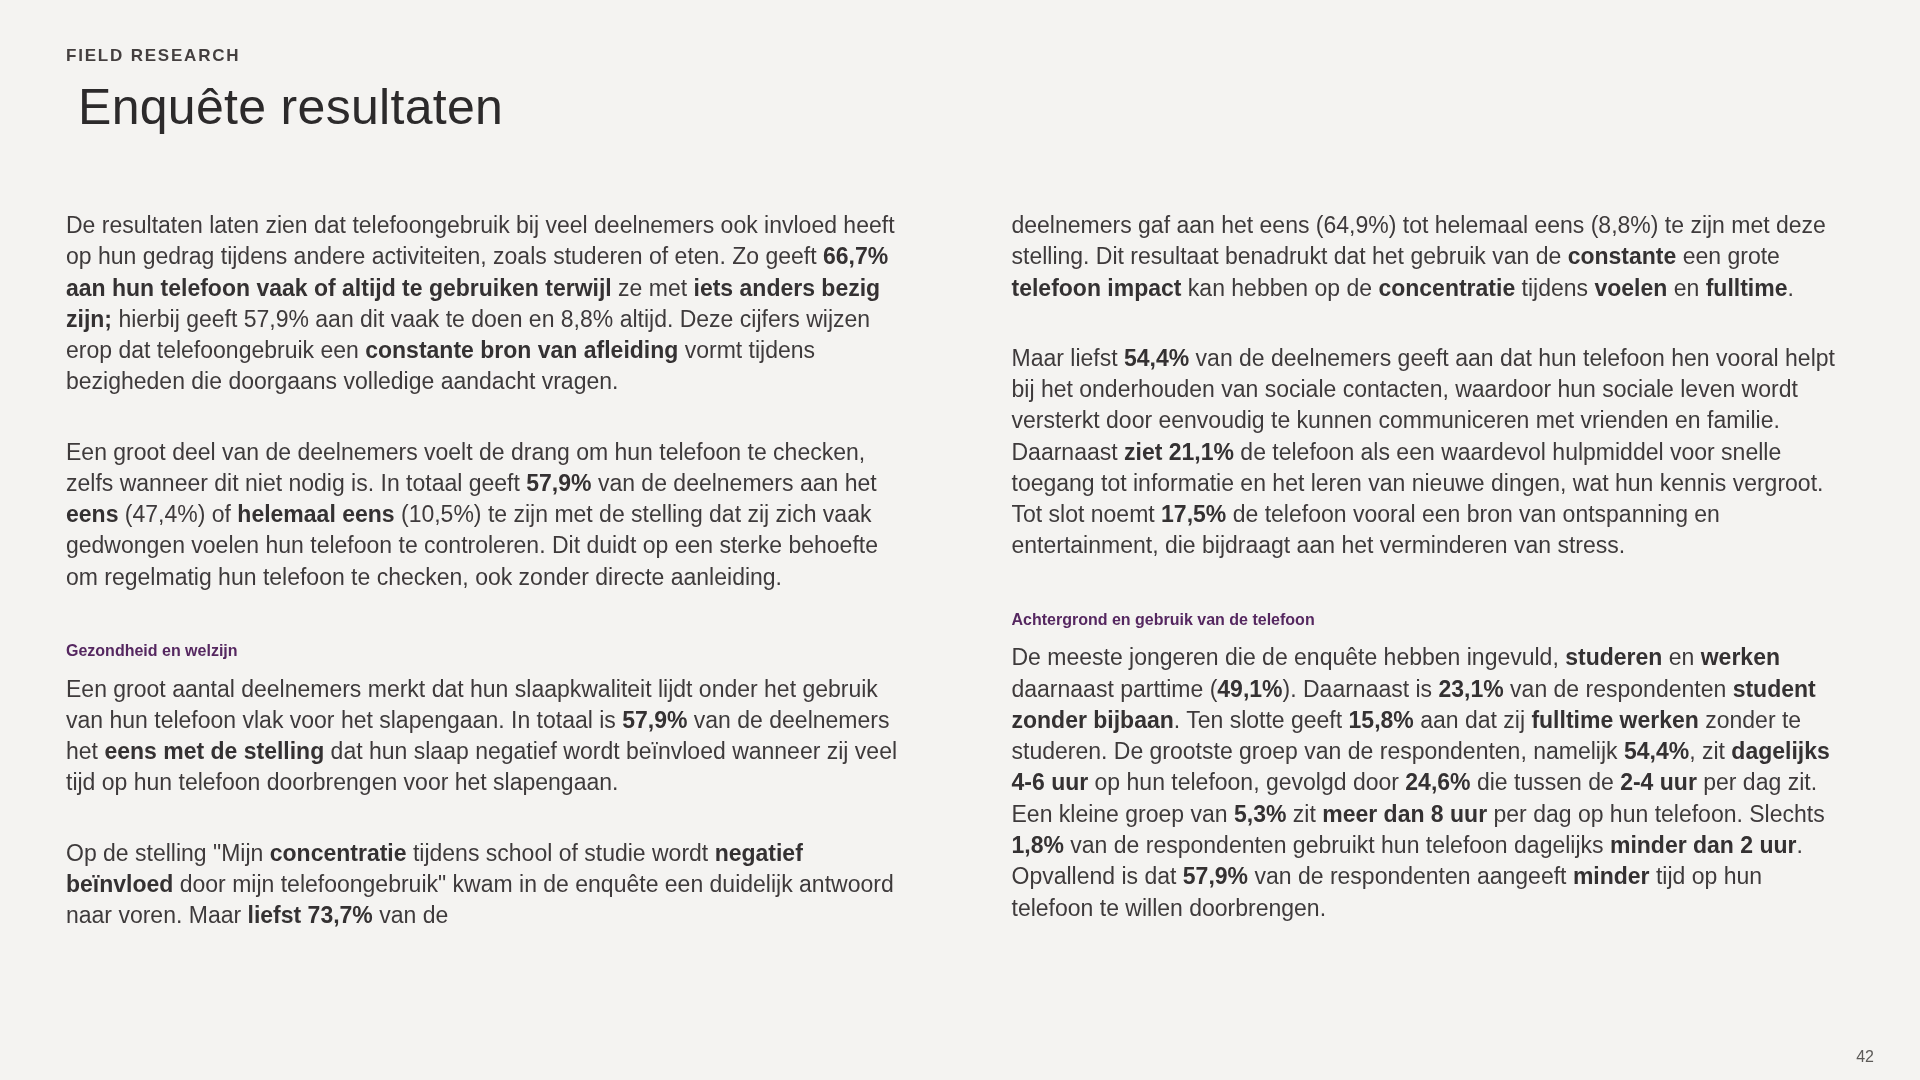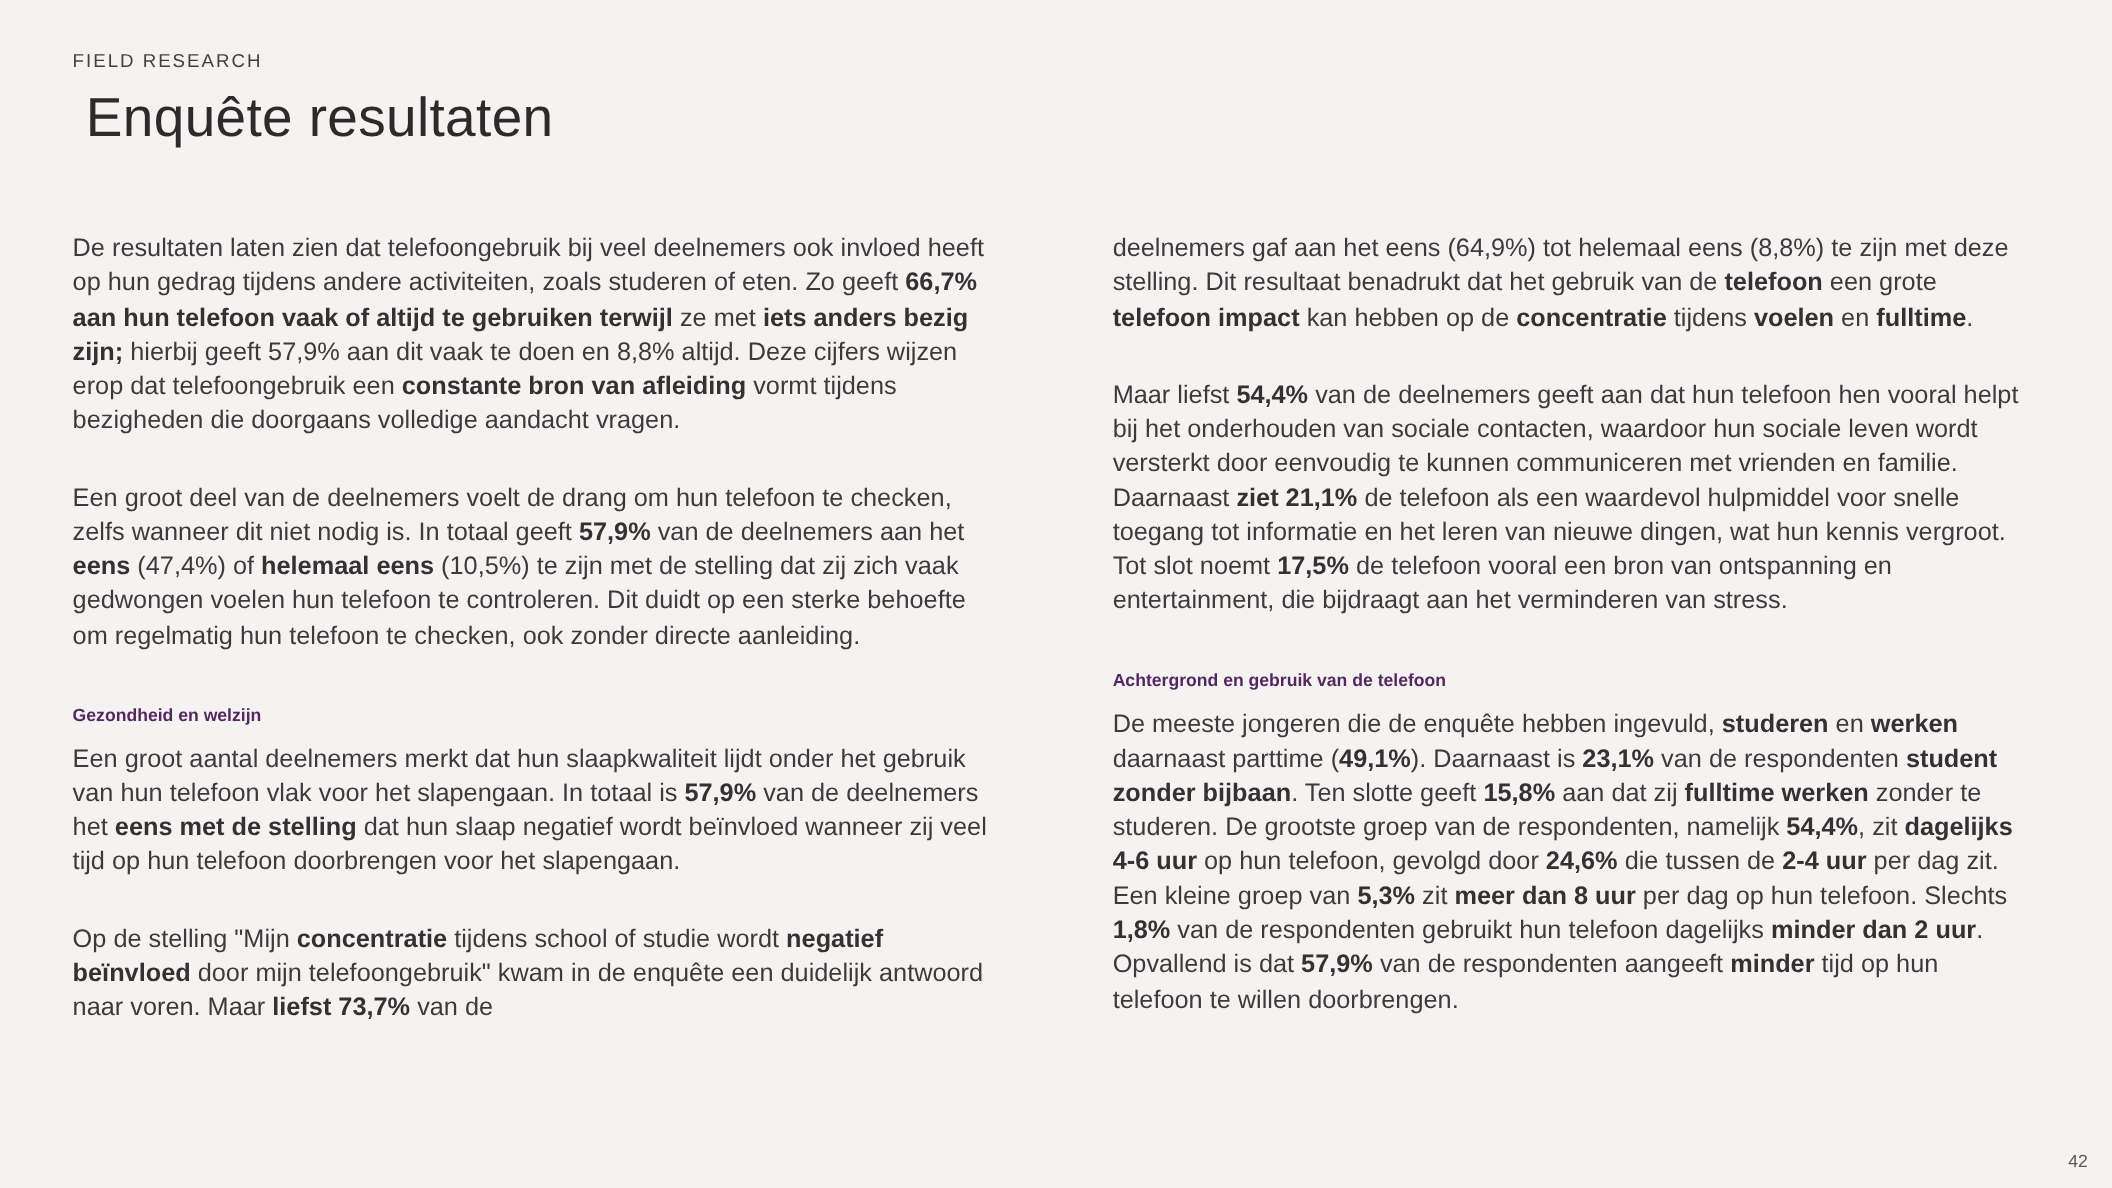--- a/index.html
+++ b/index.html
@@ -10,21 +10,21 @@
     font-family: "Liberation Sans", sans-serif;
     color: #3e3a3b;
     position: relative;
     overflow: hidden;
   }
   .page { padding: 46px 70px 0 66px; }
   .eyebrow {
     font-size: 17px;
     letter-spacing: 1.8px;
     color: #443f3f;
-    font-weight: 400;
+    font-weight: 700;
   }
   .title {
     font-size: 50px;
     font-weight: 300;
     color: #2c2a2b;
     margin: 12px 12px 0;
     letter-spacing: 0.3px;
   }
   .columns {
     display: flex;
@@ -39,21 +39,21 @@
   .col p { margin: 0 0 39px; }
   .col strong { font-weight: 700; color: #343132; }
   .col h3 {
     font-size: 16px;
     color: #552760;
     margin: 47px 0 12px;
     font-weight: 700;
   }
   .page-number {
     position: absolute;
-    right: 22px;
+    right: 46px;
     bottom: 14px;
     font-size: 16px;
     color: #5c5a58;
   }
 </style>
 </head>
 <body>
 
 <div class="page">
 
@@ -64,21 +64,21 @@
 
     <div class="col">
       <p>De resultaten laten zien dat telefoongebruik bij veel deelnemers ook invloed heeft op hun gedrag tijdens andere activiteiten, zoals studeren of eten. Zo geeft <strong>66,7% aan hun telefoon vaak of altijd te gebruiken terwijl</strong> ze met <strong>iets anders bezig zijn;</strong> hierbij geeft 57,9% aan dit vaak te doen en 8,8% altijd. Deze cijfers wijzen erop dat telefoongebruik een <strong>constante bron van afleiding</strong> vormt tijdens bezigheden die doorgaans volledige aandacht vragen.</p>
       <p>Een groot deel van de deelnemers voelt de drang om hun telefoon te checken, zelfs wanneer dit niet nodig is. In totaal geeft <strong>57,9%</strong> van de deelnemers aan het <strong>eens</strong> (47,4%) of <strong>helemaal eens</strong> (10,5%) te zijn met de stelling dat zij zich vaak gedwongen voelen hun telefoon te controleren. Dit duidt op een sterke behoefte om regelmatig hun telefoon te checken, ook zonder directe aanleiding.</p>
       <h3>Gezondheid en welzijn</h3>
       <p>Een groot aantal deelnemers merkt dat hun slaapkwaliteit lijdt onder het gebruik van hun telefoon vlak voor het slapengaan. In totaal is <strong>57,9%</strong> van de deelnemers het <strong>eens met de stelling</strong> dat hun slaap negatief wordt beïnvloed wanneer zij veel tijd op hun telefoon doorbrengen voor het slapengaan.</p>
       <p>Op de stelling "Mijn <strong>concentratie</strong> tijdens school of studie wordt <strong>negatief beïnvloed</strong> door mijn telefoongebruik" kwam in de enquête een duidelijk antwoord naar voren. Maar <strong>liefst 73,7%</strong> van de</p>
     </div>
 
     <div class="col">
-      <p>deelnemers gaf aan het eens (64,9%) tot helemaal eens (8,8%) te zijn met deze stelling. Dit resultaat benadrukt dat het gebruik van de <strong>telefoon</strong> een grote <strong>telefoon impact</strong> kan hebben op de <strong>concentratie</strong> tijdens <strong>voelen</strong> en <strong>fulltime</strong>.</p>
+      <p>deelnemers gaf aan het eens (64,9%) tot helemaal eens (8,8%) te zijn met deze stelling. Dit resultaat benadrukt dat het gebruik van de <strong>constante</strong> een grote <strong>telefoon impact</strong> kan hebben op de <strong>concentratie</strong> tijdens <strong>voelen</strong> en <strong>fulltime</strong>.</p>
       <p>Maar liefst <strong>54,4%</strong> van de deelnemers geeft aan dat hun telefoon hen vooral helpt bij het onderhouden van sociale contacten, waardoor hun sociale leven wordt versterkt door eenvoudig te kunnen communiceren met vrienden en familie. Daarnaast <strong>ziet 21,1%</strong> de telefoon als een waardevol hulpmiddel voor snelle toegang tot informatie en het leren van nieuwe dingen, wat hun kennis vergroot. Tot slot noemt <strong>17,5%</strong> de telefoon vooral een bron van ontspanning en entertainment, die bijdraagt aan het verminderen van stress.</p>
       <h3>Achtergrond en gebruik van de telefoon</h3>
       <p>De meeste jongeren die de enquête hebben ingevuld, <strong>studeren</strong> en <strong>werken</strong> daarnaast parttime (<strong>49,1%</strong>). Daarnaast is <strong>23,1%</strong> van de respondenten <strong>student zonder bijbaan</strong>. Ten slotte geeft <strong>15,8%</strong> aan dat zij <strong>fulltime werken</strong> zonder te studeren. De grootste groep van de respondenten, namelijk <strong>54,4%</strong>, zit <strong>dagelijks 4-6 uur</strong> op hun telefoon, gevolgd door <strong>24,6%</strong> die tussen de <strong>2-4 uur</strong> per dag zit. Een kleine groep van <strong>5,3%</strong> zit <strong>meer dan 8 uur</strong> per dag op hun telefoon. Slechts <strong>1,8%</strong> van de respondenten gebruikt hun telefoon dagelijks <strong>minder dan 2 uur</strong>. Opvallend is dat <strong>57,9%</strong> van de respondenten aangeeft <strong>minder</strong> tijd op hun telefoon te willen doorbrengen.</p>
     </div>
 
   </div>
 </div>
 
 <div class="page-number">42</div>
 

